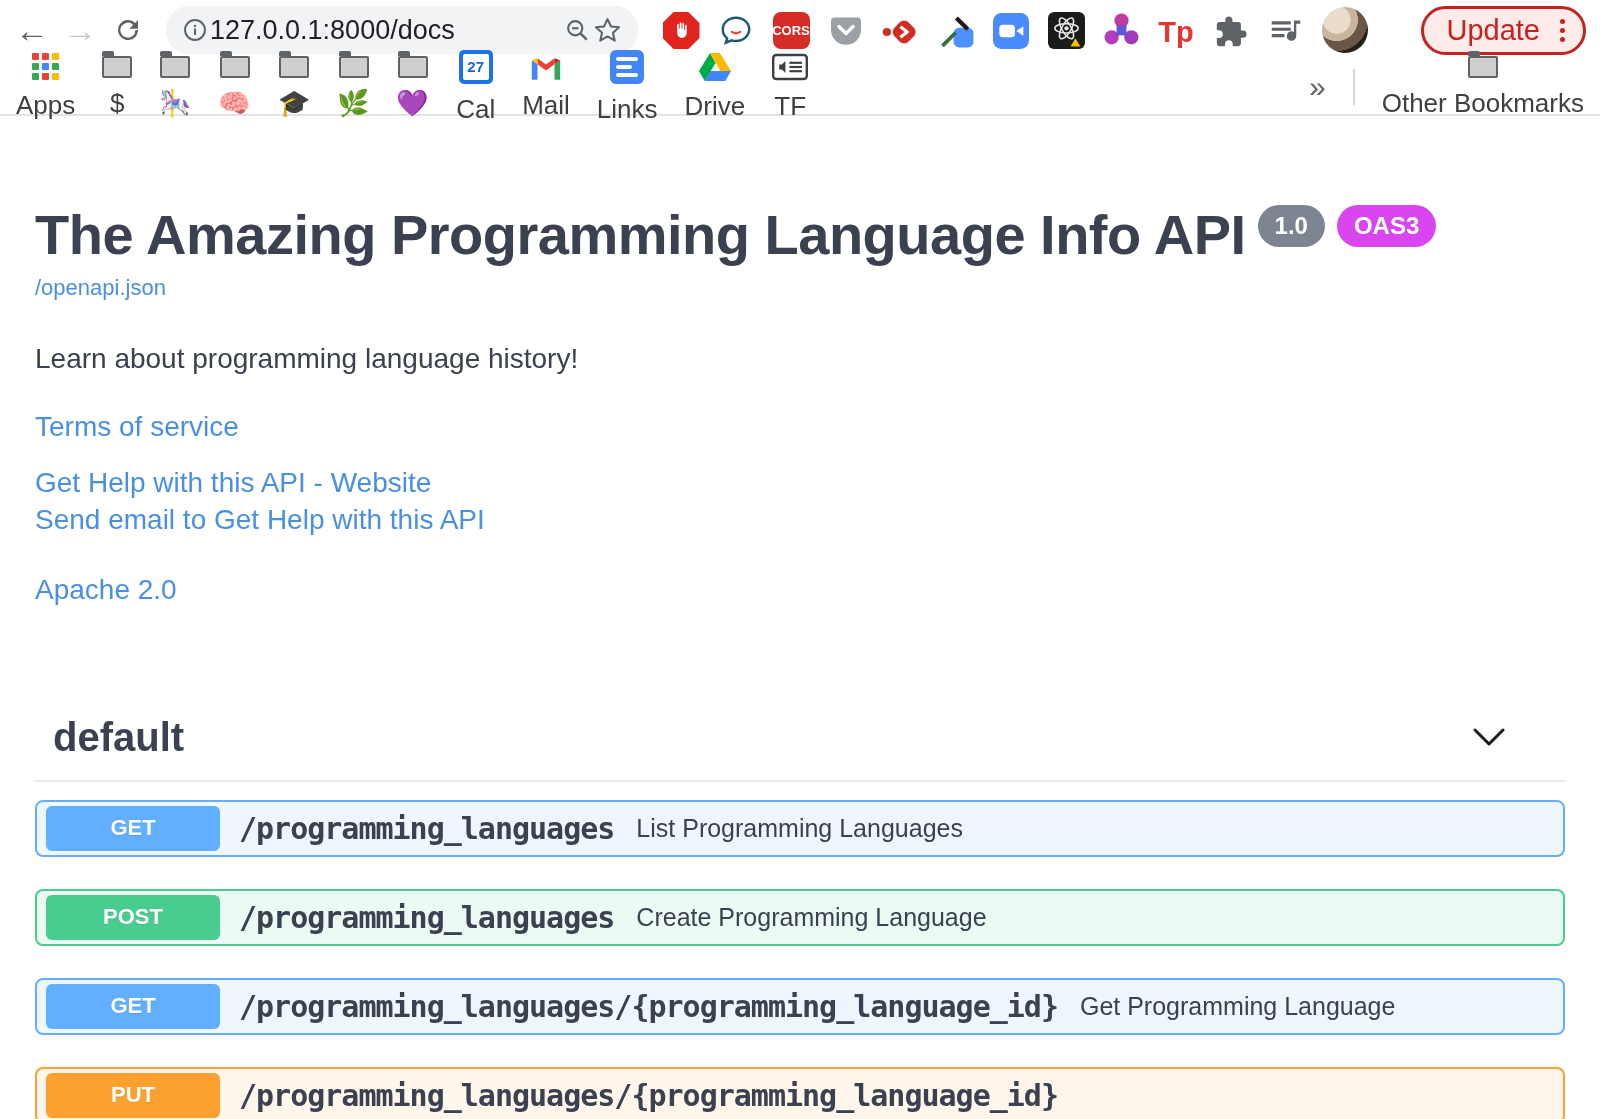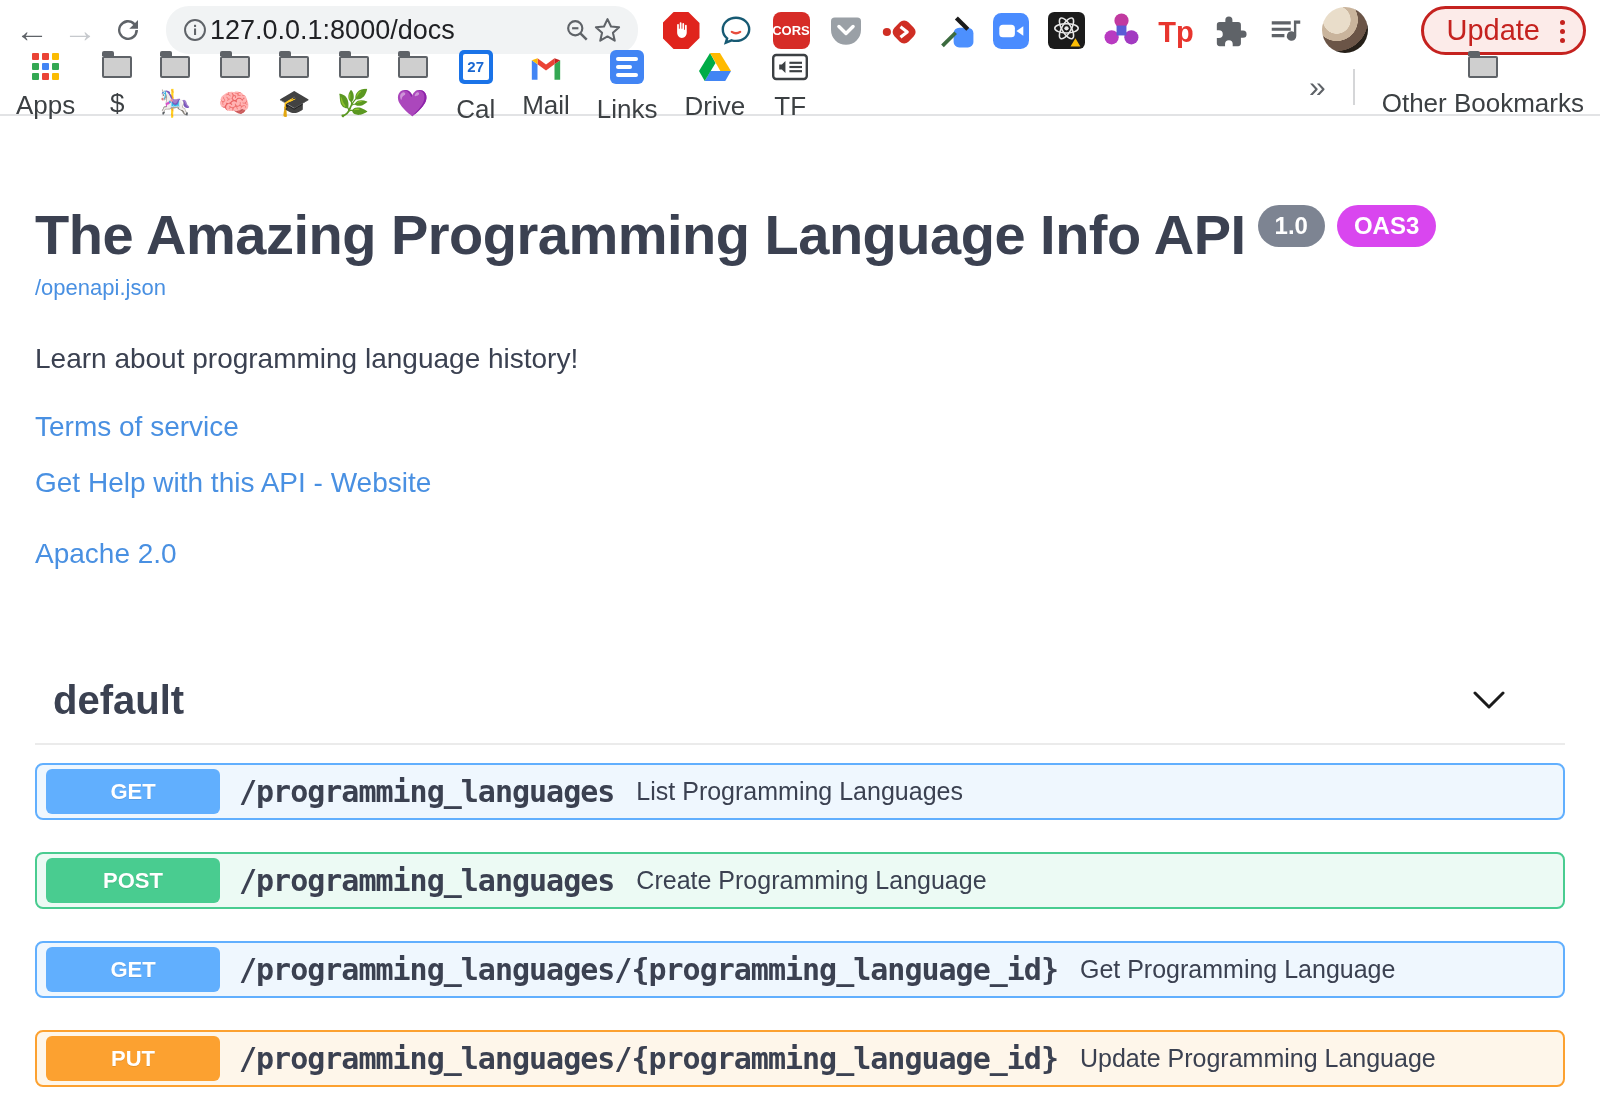--- a/index.html
+++ b/index.html
@@ -17,21 +17,21 @@
   .abar-icon { display:flex; align-items:center; }
   .extensions { display:flex; align-items:center; gap:17px; margin-left:24px; flex:1; }
   .ext { width:38px; height:38px; display:flex; align-items:flex-end; justify-content:center; cursor:pointer; }
   .octagon { width:37px; height:37px; background:#e0241d; display:flex; align-items:center; justify-content:center;
              clip-path:polygon(30% 0,70% 0,100% 30%,100% 70%,70% 100%,30% 100%,0 70%,0 30%); }
   .cors-box { width:37px; height:37px; background:#d62c27; border-radius:8px; color:#fff; font-weight:bold;
               font-size:13px; display:flex; align-items:center; justify-content:center; letter-spacing:0; }
   .tp-text { color:#e8352e; font-weight:bold; font-size:29px; }
   .avatar { width:46px; height:46px; border-radius:50%;
             background:radial-gradient(circle at 32% 28%, #e9ddca 0 30%, #c9b49c 31% 46%, #6b5547 47% 68%, #262019 69%); }
-  .update-pill { display:flex; align-items:flex-end; gap:16px; border:3px solid #c5221f; background:#fcebe9;
+  .update-pill { display:flex; align-items:center; gap:16px; border:3px solid #c5221f; background:#fcebe9;
                  color:#c5221f; border-radius:26px; padding:5px 14px 5px 22px; font-size:29px; cursor:pointer; }
   .kebab { display:flex; flex-direction:column; gap:4px; padding:4px; }
   .kebab i { width:5px; height:5px; border-radius:50%; background:#c5221f; }
 
   .bookmarks-row { height:56px; display:flex; align-items:center; padding:0 16px; gap:27px;
                    background:#fff; border-bottom:2px solid #e2e3e5; }
   .bm-item { display:flex; align-items:center; gap:10px; font-size:26px; color:#3c4043; cursor:pointer; white-space:nowrap;flex-direction:column; }
   .folder { width:30px; height:22px; background:#cfcfcf; border:2px solid #5f6368; border-radius:2px; position:relative; }
   .folder::before { content:""; position:absolute; top:-7px; left:-2px; width:12px; height:5px;
                     background:#5f6368; border-radius:2px 2px 0 0; }
@@ -292,20 +292,21 @@
   <div class="title-line">
     <h1 class="api-title">The Amazing Programming Language Info API</h1><span class="badge" id="version-badge" style="background: rgb(125, 132, 146);">1.0</span><span class="badge" id="oas-badge" style="background: #d946ef;">OAS3</span>
   </div>
   <a class="spec-link">/openapi.json</a>
 
   <p class="api-desc">Learn about programming language history!</p>
 
   <a class="api-link mt36">Terms of service</a>
   <div class="mt22">
     <a class="api-link">Get Help with this API - Website</a>
+    <a class="api-link">Send email to Get Help with this API</a>
   </div>
   <a class="api-link mt24">Apache 2.0</a>
 
   <div class="section">
     <div class="section-header">
       <span class="section-title">default</span>
       <svg width="32" height="19" viewBox="0 0 32 19">
           <path d="M2 2l14 14L30 2" fill="none" stroke="#1b1b1b" stroke-width="3" stroke-linecap="round" stroke-linejoin="round"></path>
         </svg>
     </div>
@@ -324,18 +325,17 @@
 
   <div class="opblock" style="--method-color: #61affe; --method-bg: #eff7fe;">
     <span class="method-badge">GET</span>
     <span class="endpoint-path">/programming_languages/{programming_language_id}</span>
     <span class="endpoint-summary">Get Programming Language</span>
   </div>
 
   <div class="opblock" style="--method-color: #fca130; --method-bg: #fef6ea;">
     <span class="method-badge">PUT</span>
     <span class="endpoint-path">/programming_languages/{programming_language_id}</span>
-    <span class="endpoint-summary">Update Programming Language</span>
   </div>
 
 </div>
   </div>
 </div>
 
 </body></html>

